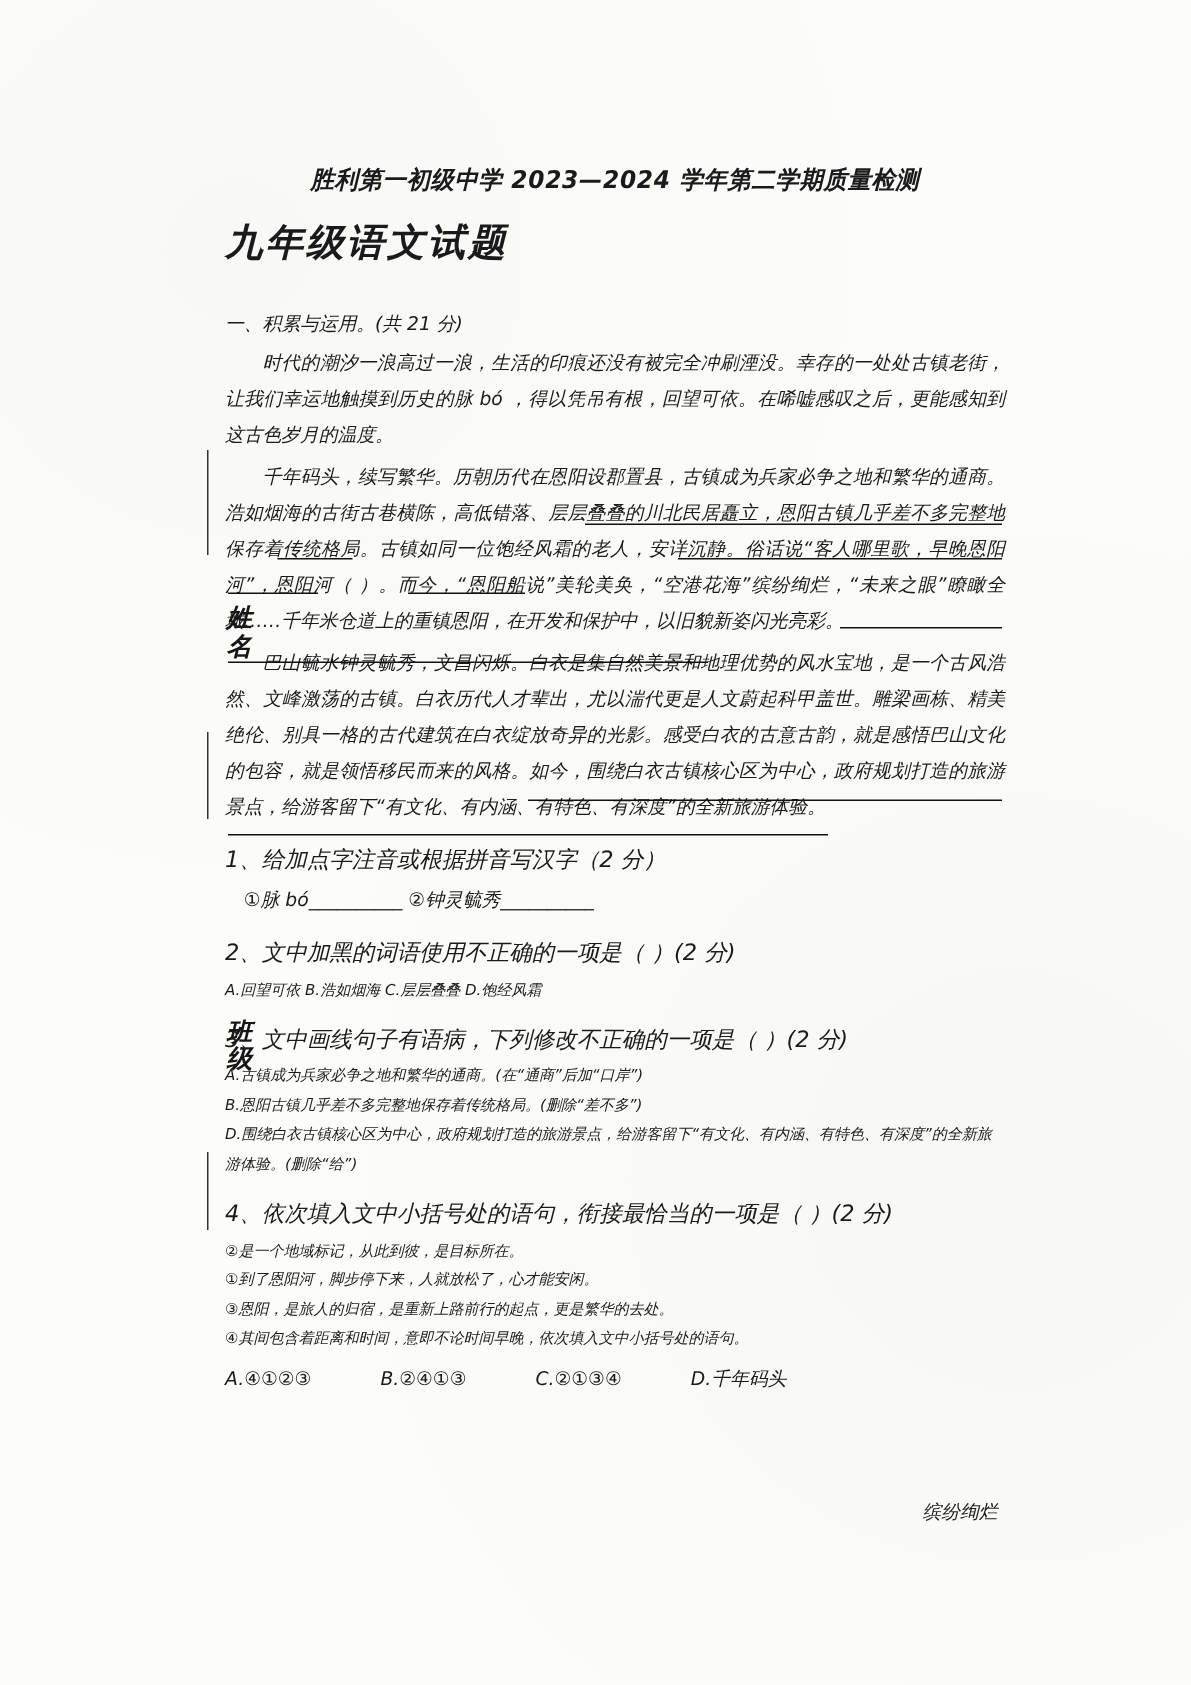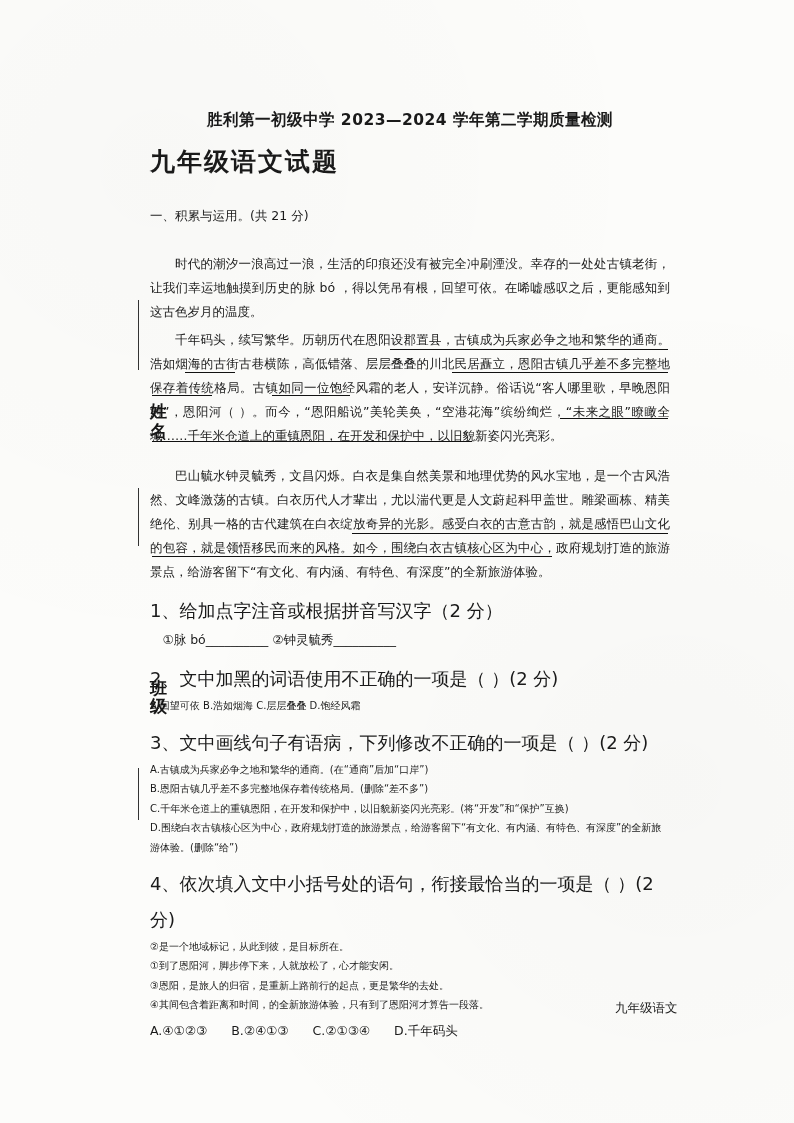--- a/index.html
+++ b/index.html
@@ -8,20 +8,21 @@
     background:#fdfdfb;
     font-family:"DejaVu Sans","Liberation Sans",sans-serif;
     color:#1a1a1a;
     position:relative;
     overflow:hidden;
   }
   .page{
     position:absolute;
     left:0;top:0;width:794px;height:1123px;
     background:#fcfcfa;
+    font-style:italic;
   }
   
   .grain{
     position:absolute;inset:0;
     background:
       radial-gradient(circle at 20% 15%, rgba(0,0,0,0.015), transparent 45%),
       radial-gradient(circle at 85% 70%, rgba(0,0,0,0.02), transparent 50%);
     pointer-events:none;
   }
   .sheet{
@@ -53,24 +54,24 @@
     font-size:12.5px;
     line-height:1.9;
   }
   p.body{
     font-size:12.5px;
     line-height:1.92;
     text-align:justify;
     margin:0;
     text-indent:2em;
   }
-  .q{ margin-top:9px; font-size:18px; line-height:1.95; }
+  .q{ margin-top:9px; font-size:15px; line-height:1.95; }
   .opts{ font-size:10px; line-height:1.95; }
   .sub{ font-size:12.5px; line-height:1.95; }
-  .choice-row{ font-size:12.5px; line-height:1.95; display:flex; gap:24px; }
+  .choice-row{ font-size:12.5px; line-height:1.95; display:flex; gap:46px; }
   .choice-row span{ white-space:nowrap; }
   .footer-note{
     position:absolute;
     left:615px;top:1000px;
     font-size:12.5px;
     white-space:nowrap;
     color:#1a1a1a;
   }
   
   .vlabel{
@@ -103,50 +104,49 @@
   <div class="vline" style="left:138px;top:488px;height:58px;"></div>
   <div class="vline" style="left:138px;top:768px;height:52px;"></div>
 
   <div class="sheet">
 
     <div class="school-line">胜利第一初级中学 2023—2024 学年第二学期质量检测</div>
     <div class="paper-title">九年级语文试题</div>
 
     <div class="section-head">一、积累与运用。(共 21 分)</div>
 
-    <p class="body" style="margin-top:24px;">时代的潮汐一浪高过一浪，生活的印痕还没有被完全冲刷湮没。幸存的一处处古镇老街，让我们幸运地触摸到历史的脉 bó ，得以凭吊有根，回望可依。在唏嘘感叹之后，更能感知到这古色岁月的温度。</p>
+    <p class="body" style="margin-top:2px;">时代的潮汐一浪高过一浪，生活的印痕还没有被完全冲刷湮没。幸存的一处处古镇老街，让我们幸运地触摸到历史的脉 bó ，得以凭吊有根，回望可依。在唏嘘感叹之后，更能感知到这古色岁月的温度。</p>
     <p class="body" style="margin-top:4px;">千年码头，续写繁华。历朝历代在恩阳设郡置县，古镇成为兵家必争之地和繁华的通商。浩如烟海的古街古巷横陈，高低错落、层层叠叠的川北民居矗立，恩阳古镇几乎差不多完整地保存着传统格局。古镇如同一位饱经风霜的老人，安详沉静。俗话说“客人哪里歌，早晚恩阳河”，恩阳河（  ）。而今，“恩阳船说”美轮美奂，“空港花海”缤纷绚烂，“未来之眼”瞭瞰全城……千年米仓道上的重镇恩阳，在开发和保护中，以旧貌新姿闪光亮彩。</p>
-    <p class="body" style="margin-top:16px;">巴山毓水钟灵毓秀，文昌闪烁。白衣是集自然美景和地理优势的风水宝地，是一个古风浩然、文峰激荡的古镇。白衣历代人才辈出，尤以湍代更是人文蔚起科甲盖世。雕梁画栋、精美绝伦、别具一格的古代建筑在白衣绽放奇异的光影。感受白衣的古意古韵，就是感悟巴山文化的包容，就是领悟移民而来的风格。如今，围绕白衣古镇核心区为中心，政府规划打造的旅游景点，给游客留下“有文化、有内涵、有特色、有深度”的全新旅游体验。</p>
+    <p class="body" style="margin-top:4px;">巴山毓水钟灵毓秀，文昌闪烁。白衣是集自然美景和地理优势的风水宝地，是一个古风浩然、文峰激荡的古镇。白衣历代人才辈出，尤以湍代更是人文蔚起科甲盖世。雕梁画栋、精美绝伦、别具一格的古代建筑在白衣绽放奇异的光影。感受白衣的古意古韵，就是感悟巴山文化的包容，就是领悟移民而来的风格。如今，围绕白衣古镇核心区为中心，政府规划打造的旅游景点，给游客留下“有文化、有内涵、有特色、有深度”的全新旅游体验。</p>
 
     <div class="q">1、给加点字注音或根据拼音写汉字（2 分）</div>
     <div class="sub" style="text-indent:1em;">①脉 bó__________        ②钟灵毓秀__________</div>
 
     <div class="q">2、文中加黑的词语使用不正确的一项是（    ）(2 分)</div>
     <div class="opts">A.回望可依        B.浩如烟海        C.层层叠叠        D.饱经风霜</div>
 
     <div class="q">3、文中画线句子有语病，下列修改不正确的一项是（    ）(2 分)</div>
     <div class="opts">A.古镇成为兵家必争之地和繁华的通商。(在“通商”后加“口岸”)</div>
     <div class="opts">B.恩阳古镇几乎差不多完整地保存着传统格局。(删除“差不多”)</div>
-    <div class="opts">C.千年米仓道上的重镇恩阳，在开发和保护中，以旧貌新姿闪光亮彩。(将“开发”和“保护”互换)</div>
     <div class="opts">D.围绕白衣古镇核心区为中心，政府规划打造的旅游景点，给游客留下“有文化、有内涵、有特色、有深度”的全新旅游体验。(删除“给”)</div>
 
     <div class="q">4、依次填入文中小括号处的语句，衔接最恰当的一项是（    ）(2 分)</div>
     <div class="opts">②是一个地域标记，从此到彼，是目标所在。</div>
     <div class="opts">①到了恩阳河，脚步停下来，人就放松了，心才能安闲。</div>
     <div class="opts">③恩阳，是旅人的归宿，是重新上路前行的起点，更是繁华的去处。</div>
-    <div class="opts">④其间包含着距离和时间，的全新旅游体验，只有到了恩阳河才算告一段落。</div>
+    <div class="opts">④其间包含着距离和时间，意即不论时间早晚，依次填入文中小括号处的语句。</div>
     <div class="choice-row" style="margin-top:4px;">
       <span>A.④①②③</span>
       <span>B.②④①③</span>
       <span>C.②①③④</span>
       <span>D.千年码头</span>
     </div>
   </div>
 
-  <div class="footer-note">九年级语文</div>
+  <div class="footer-note">缤纷绚烂</div>
 
   <div class="marks">
     <div class="scribble" style="left:390px;top:349px;width:278px;"></div>
     <div class="scribble" style="left:185px;top:372px;width:50px;"></div>
     <div class="scribble" style="left:452px;top:372px;width:216px;"></div>
     <div class="scribble" style="left:152px;top:395px;width:60px;"></div>
     <div class="scribble" style="left:272px;top:395px;width:78px;"></div>
     <div class="scribble" style="left:560px;top:418px;width:108px;"></div>
     <div class="scribble" style="left:152px;top:441px;width:320px;"></div>
     <div class="scribble" style="left:352px;top:533px;width:316px;"></div>

